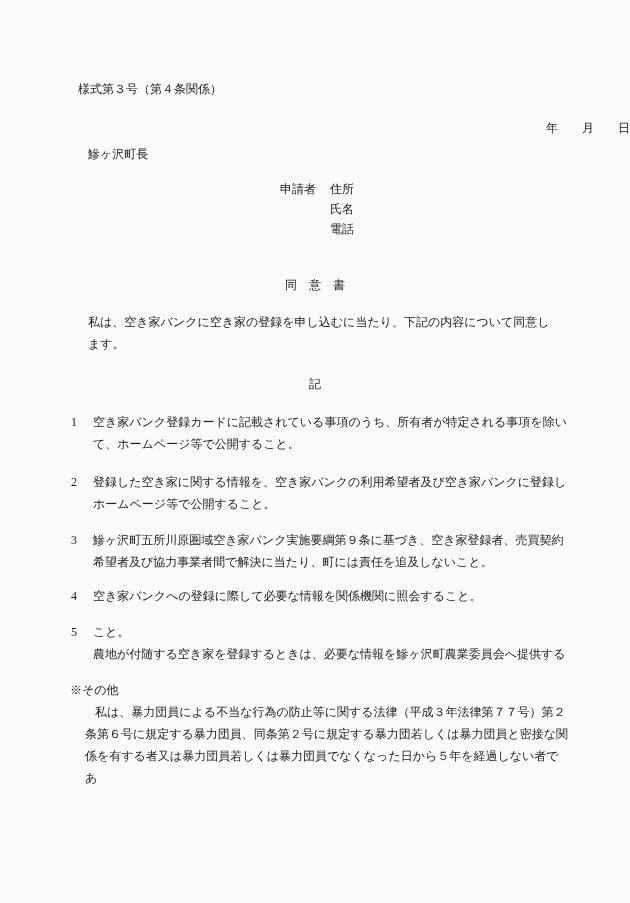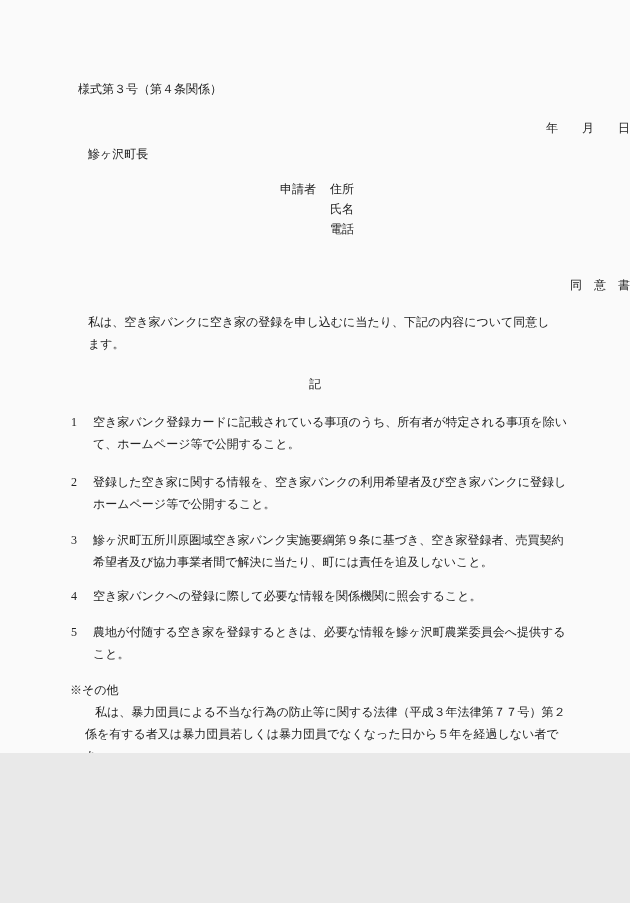--- a/index.html
+++ b/index.html
@@ -1,35 +1,35 @@
 <!DOCTYPE html>
 <html lang="ja"><head>
 <meta charset="utf-8">
 <style>
   html, body { margin: 0; padding: 0; }
   body { background: #e9e9e9; }
   .page {
     position: relative;
     width: 630px;
-    height: 753px;
+    height: 903px;
     margin: 0 auto;
     background: #fafafa;
     color: #222;
     font-family: "Liberation Serif", "DejaVu Serif", serif;
     font-size: 12px;
     line-height: 22px;
     overflow: hidden;
   }
   .form-number { margin: 78px 0 0 78px; }
   .date-line   { margin-top: 17px; text-align: right; }
   .addressee   { margin: 4px 0 0 88px; }
   .applicant   { margin: 14px 0 0 280px; line-height: 20px; display: flex; }
   .applicant-label { flex: 0 0 auto; }
   .applicant-fields { margin-left: 14px; }
-  .doc-title   { margin-top: 35px; text-align: right; }
+  .doc-title   { margin-top: 35px; text-align: center; }
   .intro       { margin: 15px 78px 0 88px; }
   .ki          { margin-top: 18px; text-align: center; }
   .item        { position: relative; margin-left: 93px; margin-right: 60px; }
   .item .item-num { position: absolute; left: -22px; top: 0; }
   .item .line:first-child { text-indent: 17px; }
   .mt16 { margin-top: 16px; }
   .mt14 { margin-top: 14px; }
   .mt12 { margin-top: 12px; }
   .note-heading { margin: 14px 0 0 70px; }
   .note-para    { margin: 0 60px 0 85px; }
@@ -79,24 +79,25 @@
     <div class="line">希望者及び協力事業者間で解決に当たり、町には責任を追及しないこと。</div>
   </div>
 
   <div class="item mt12">
     <span class="item-num">4</span>
     <div class="line">空き家バンクへの登録に際して必要な情報を関係機関に照会すること。</div>
   </div>
 
   <div class="item mt14">
     <span class="item-num">5</span>
+    <div class="line">こと。</div>
     <div class="line">農地が付随する空き家を登録するときは、必要な情報を鰺ヶ沢町農業委員会へ提供する</div>
-    <div class="line">こと。</div>
   </div>
 
   <div class="note-heading">※その他</div>
 
   <div class="note-para">
     <div class="line">私は、暴力団員による不当な行為の防止等に関する法律（平成３年法律第７７号）第２</div>
+    <div class="line">条第６号に規定する暴力団員、同条第２号に規定する暴力団若しくは暴力団員と密接な関</div>
     <div class="line">係を有する者又は暴力団員若しくは暴力団員でなくなった日から５年を経過しない者であ</div>
   </div>
 
 </div>
 
 </body></html>

